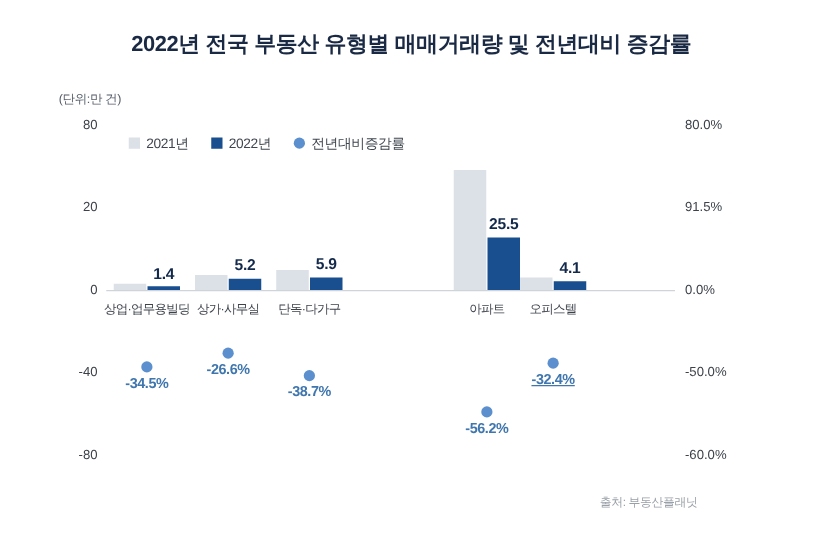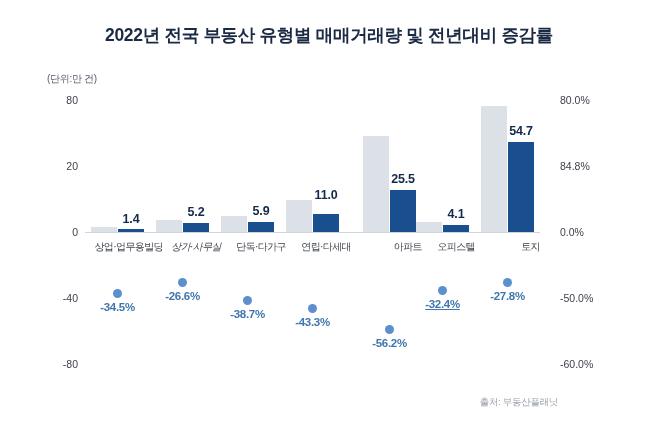--- a/index.html
+++ b/index.html
@@ -39,21 +39,21 @@
     background:#cfd4da;
   }
 
   
   .axis-tick{
     position:absolute;font-size:10.5px;color:#3d424a;white-space:nowrap;
   }
   .axis-left .axis-tick{right:0;text-align:right;}
   .axis-left{position:absolute;left:48px;top:100px;width:30px;height:264px;}
   .axis-right{position:absolute;left:548px;top:100px;width:70px;height:264px;}
-  .axis-right .axis-tick{left:0;text-align:left;margin-left:12px;}
+  .axis-right .axis-tick{left:0;text-align:left;}
 
   
   .legend{
     position:absolute;left:103px;top:107px;
     display:flex;align-items:center;gap:18px;
   }
   .legend-item{display:flex;align-items:center;gap:5px;}
   .legend-swatch{width:9px;height:9px;display:inline-block;}
   .legend-swatch.circle{border-radius:50%;width:9px;height:9px;}
   .legend-text{font-size:11px;color:#40464f;letter-spacing:-0.3px;}
@@ -66,21 +66,21 @@
 
   .bar-value{
     position:absolute;
     font-size:12.5px;font-weight:bold;color:#13294b;
     white-space:nowrap;text-align:center;letter-spacing:-0.2px;
   }
 
   .cat-label{
     position:absolute;top:140px;
     font-size:10px;color:#3d424a;
-    white-space:nowrap;text-align:right;letter-spacing:-0.6px;
+    white-space:nowrap;text-align:center;letter-spacing:-0.6px;
   }
 
   .dot{
     position:absolute;width:9px;height:9px;border-radius:50%;
     background:#5b8fce;
   }
   .pct-label{
     position:absolute;
     font-size:11.5px;font-weight:bold;color:#3f76ae;
     white-space:nowrap;text-align:center;letter-spacing:-0.3px;
@@ -99,87 +99,85 @@
   <div class="axis-left">
     <div class="axis-tick" style="top:-6px">80</div>
     <div class="axis-tick" style="top:60px">20</div>
     <div class="axis-tick" style="top:126px">0</div>
     <div class="axis-tick" style="top:192px">-40</div>
     <div class="axis-tick" style="top:258px">-80</div>
   </div>
 
   <div class="axis-right">
     <div class="axis-tick" style="top:-6px">80.0%</div>
-    <div class="axis-tick" style="top:60px">84.8%</div>
+    <div class="axis-tick" style="top:60px">91.5%</div>
     <div class="axis-tick" style="top:126px">0.0%</div>
     <div class="axis-tick" style="top:192px">-50.0%</div>
     <div class="axis-tick" style="top:258px">-60.0%</div>
   </div>
 
+  <div class="legend">
+    <div class="legend-item">
+      <span class="legend-swatch" style="background:#dce0e7"></span>
+      <span class="legend-text">2021년</span>
+    </div>
+    <div class="legend-item">
+      <span class="legend-swatch" style="background:#1a4f8f"></span>
+      <span class="legend-text">2022년</span>
+    </div>
+    <div class="legend-item">
+      <span class="legend-swatch circle" style="background:#5b8fce"></span>
+      <span class="legend-text">전년대비증감률</span>
+    </div>
+  </div>
 
   <div class="plot">
     <div class="zero-line"></div>
 
     <div class="group" style="left:0px;width:65px;">
       <div class="bar gray" style="left:6px;width:26px;height:5px;"></div>
       <div class="bar navy" style="left:33px;width:26px;height:3px;"></div>
       <div class="bar-value" style="left:20px;width:52px;top:112px;">1.4</div>
       <div class="cat-label" style="left:-13px;width:91px;">상업·업무용빌딩</div>
       <div class="dot" style="left:28px;top:189px;"></div>
       <div class="pct-label" style="left:-7px;width:79px;top:201px;">-34.5%</div>
     </div>
 
     <div class="group" style="left:65px;width:65px;">
       <div class="bar gray" style="left:6px;width:26px;height:12px;"></div>
       <div class="bar navy" style="left:33px;width:26px;height:9px;"></div>
       <div class="bar-value" style="left:20px;width:52px;top:105px;">5.2</div>
-      <div class="cat-label" style="left:-6px;width:77px;font-style:italic;">상가·사무실</div>
+      <div class="cat-label" style="left:-6px;width:77px;">상가·사무실</div>
       <div class="dot" style="left:28px;top:178px;"></div>
       <div class="pct-label" style="left:-7px;width:79px;top:190px;">-26.6%</div>
     </div>
 
     <div class="group" style="left:130px;width:65px;">
       <div class="bar gray" style="left:6px;width:26px;height:16px;"></div>
       <div class="bar navy" style="left:33px;width:26px;height:10px;"></div>
       <div class="bar-value" style="left:20px;width:52px;top:104px;">5.9</div>
       <div class="cat-label" style="left:-6px;width:77px;">단독·다가구</div>
       <div class="dot" style="left:28px;top:196px;"></div>
       <div class="pct-label" style="left:-7px;width:79px;top:208px;">-38.7%</div>
     </div>
 
-    <div class="group" style="left:195px;width:65px;">
-      <div class="bar gray" style="left:6px;width:26px;height:32px;"></div>
-      <div class="bar navy" style="left:33px;width:26px;height:18px;"></div>
-      <div class="bar-value" style="left:20px;width:52px;top:88px;">11.0</div>
-      <div class="cat-label" style="left:-6px;width:77px;">연립·다세대</div>
-      <div class="dot" style="left:28px;top:204px;"></div>
-      <div class="pct-label" style="left:-7px;width:79px;top:216px;">-43.3%</div>
-    </div>
 
     <div class="group" style="left:272px;width:65px;">
       <div class="bar gray" style="left:6px;width:26px;height:96px;"></div>
       <div class="bar navy" style="left:33px;width:26px;height:42px;"></div>
       <div class="bar-value" style="left:18px;width:56px;top:72px;">25.5</div>
       <div class="cat-label" style="left:0px;width:65px;">아파트</div>
       <div class="dot" style="left:28px;top:225px;"></div>
       <div class="pct-label" style="left:-7px;width:79px;top:237px;">-56.2%</div>
     </div>
 
     <div class="group" style="left:325px;width:65px;">
       <div class="bar gray" style="left:6px;width:26px;height:10px;"></div>
       <div class="bar navy" style="left:33px;width:26px;height:7px;"></div>
       <div class="bar-value" style="left:20px;width:52px;top:107px;">4.1</div>
       <div class="cat-label" style="left:0px;width:65px;">오피스텔</div>
       <div class="dot" style="left:28px;top:186px;"></div>
       <div class="pct-label" style="left:-7px;width:79px;top:198px;text-decoration:underline;">-32.4%</div>
     </div>
 
-    <div class="group" style="left:390px;width:65px;">
-      <div class="bar gray" style="left:6px;width:26px;height:126px;"></div>
-      <div class="bar navy" style="left:33px;width:26px;height:90px;"></div>
-      <div class="bar-value" style="left:18px;width:56px;top:24px;">54.7</div>
-      <div class="cat-label" style="left:0px;width:65px;">토지</div>
-      <div class="dot" style="left:28px;top:178px;"></div>
-      <div class="pct-label" style="left:-7px;width:79px;top:190px;">-27.8%</div>
-    </div>
 
   </div>
 </div>
 
 </body></html>

